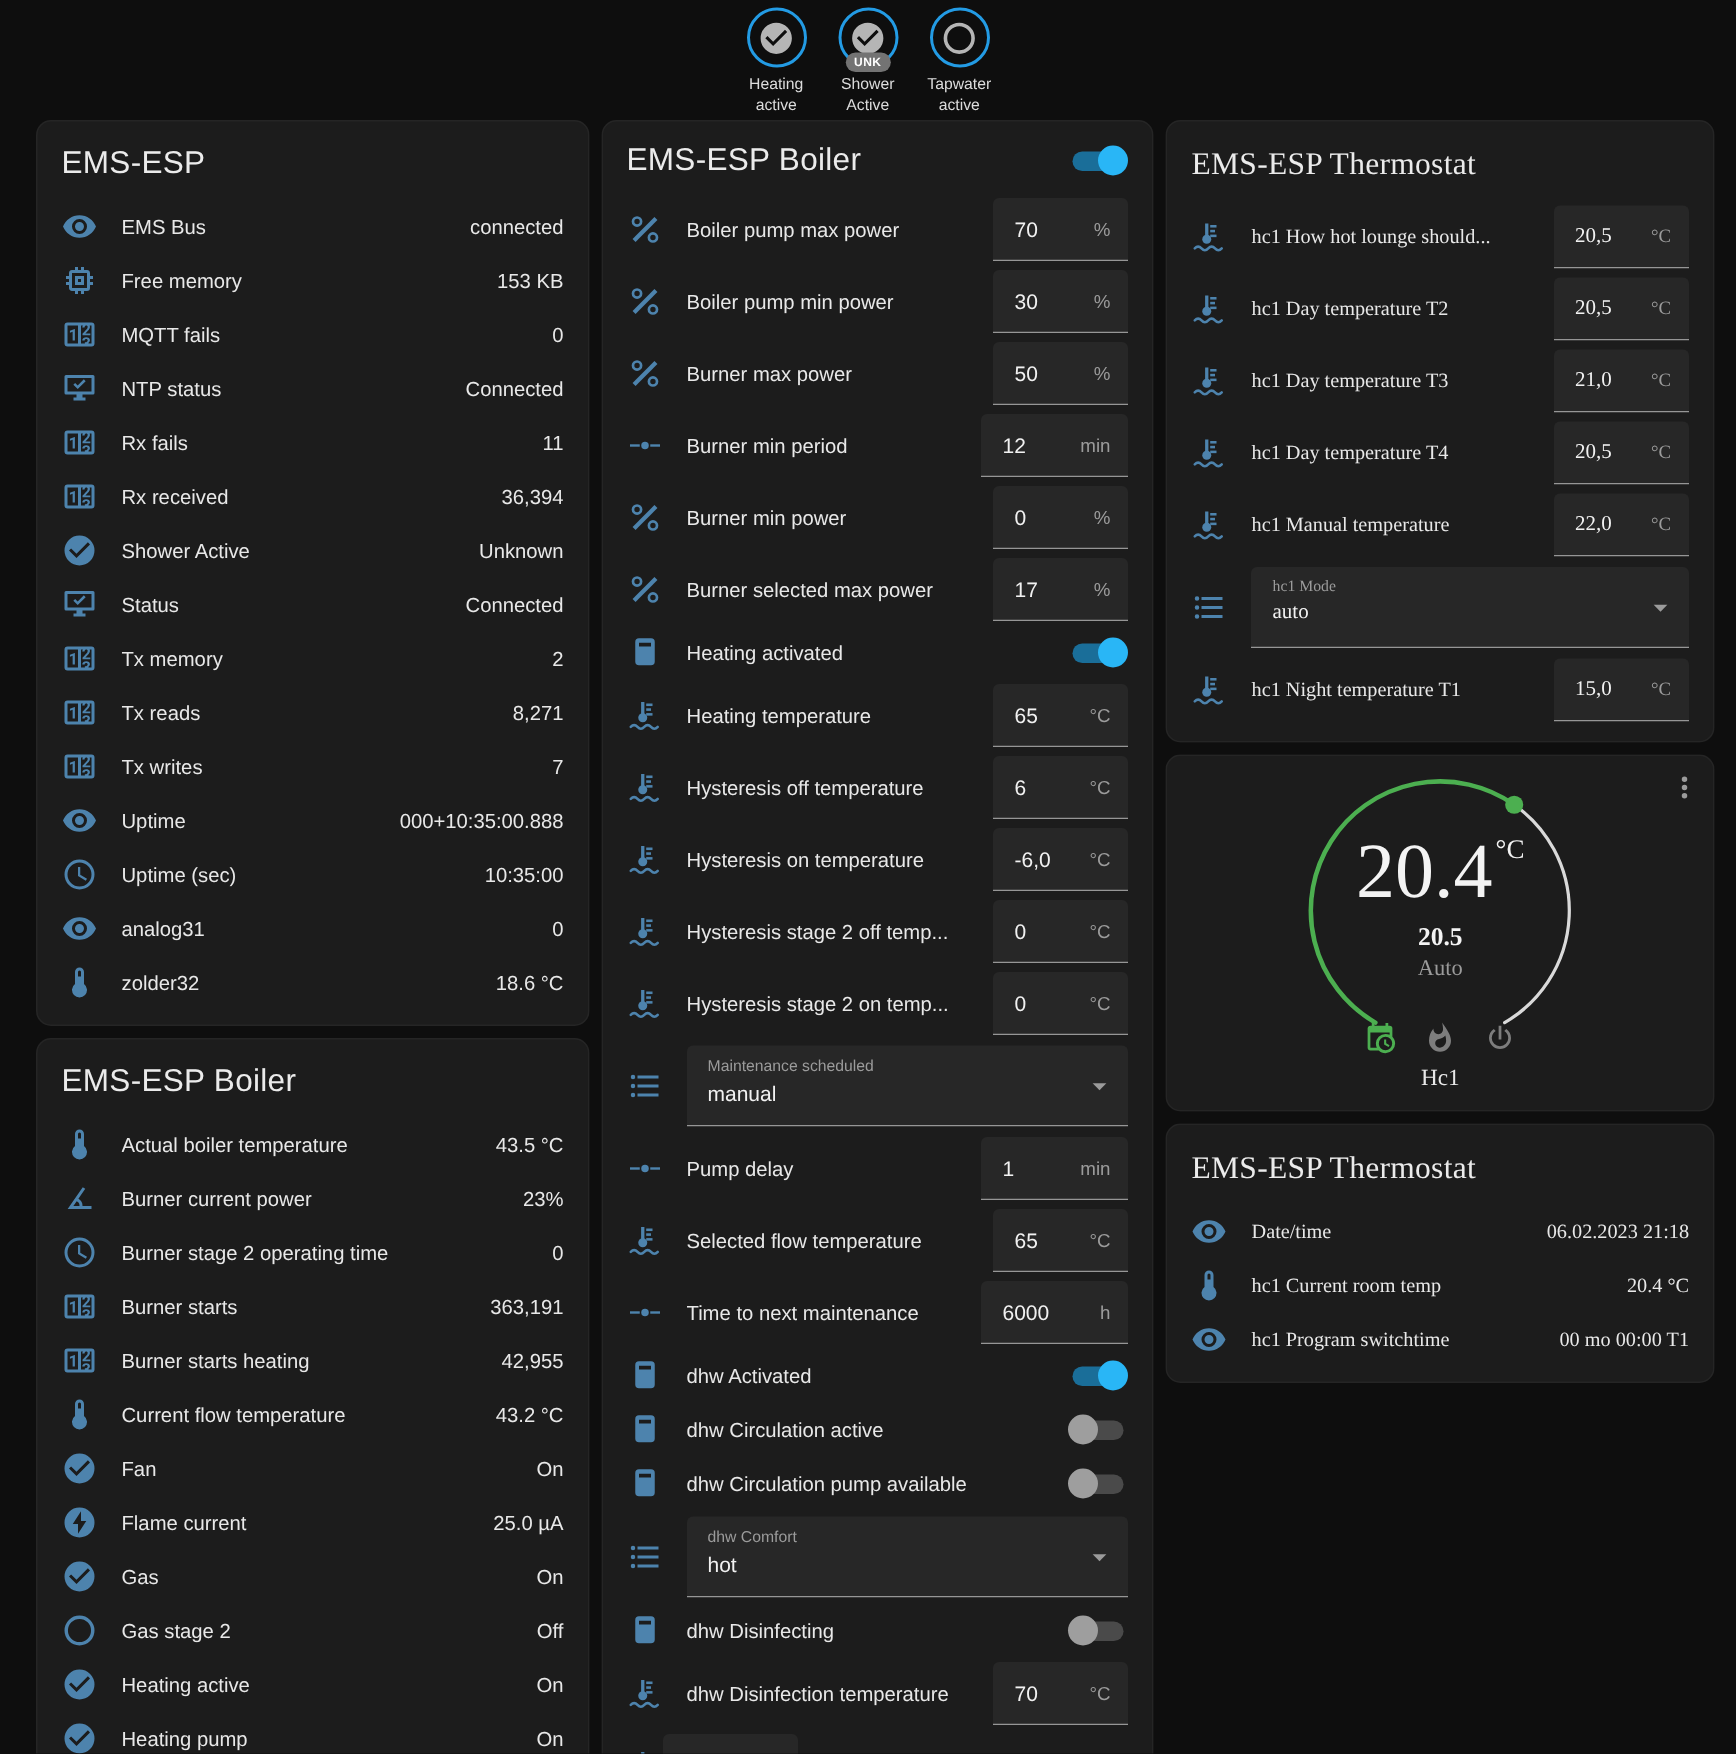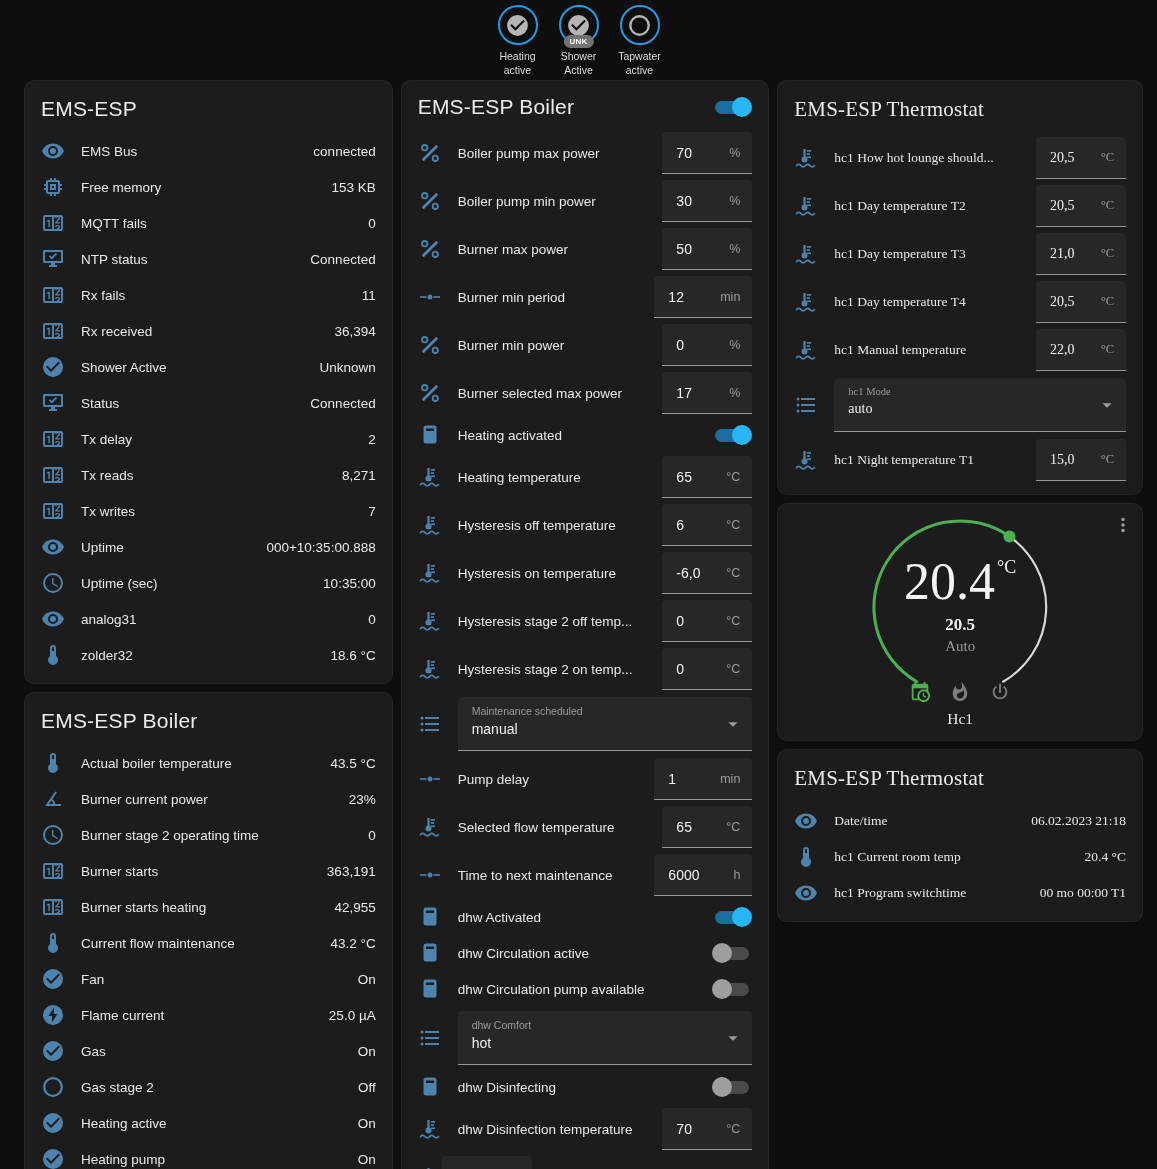--- a/index.html
+++ b/index.html
@@ -206,21 +206,21 @@
               </span>
               <span class="slabel">Status</span>
               <span class="svalue">Connected</span>
             </div>
             <div class="srow">
               <span class="icon ">
                 <svg viewBox="0 0 24 24">
                   <path d="M4,4H20A2,2 0 0,1 22,6V18A2,2 0 0,1 20,20H4A2,2 0 0,1 2,18V6A2,2 0 0,1 4,4M4,6V18H11V6H4M20,18V6H18.76C19,6.54 18.95,7.07 18.95,7.13C18.88,7.8 18.41,8.5 18.24,8.75L15.91,11.3L19.23,11.28L19.24,12.5L14.04,12.47L14,11.47C14,11.47 17.05,8.24 17.2,7.95C17.34,7.67 17.91,6 16.5,6C15.27,6.05 15.41,7.3 15.41,7.3L13.87,7.31C13.87,7.31 13.88,6.65 14.25,6H13V18H15.58L15.57,17.14L16.54,17.13C16.54,17.13 17.45,16.97 17.46,16.08C17.5,15.08 16.65,15.08 16.5,15.08C16.37,15.08 15.43,15.13 15.43,15.95H13.91C13.91,15.95 13.95,13.89 16.5,13.89C19.1,13.89 18.96,15.91 18.96,15.91C18.96,15.91 18.9,17.16 17.98,17.5L18.04,18H20M8.92,16H7.42V10.2L5.62,10.76V9.53L8.76,8.41H8.92V16Z"></path>
                 </svg>
               </span>
-              <span class="slabel">Tx delay</span>
+              <span class="slabel">Tx memory</span>
               <span class="svalue">2</span>
             </div>
             <div class="srow">
               <span class="icon ">
                 <svg viewBox="0 0 24 24">
                   <path d="M4,4H20A2,2 0 0,1 22,6V18A2,2 0 0,1 20,20H4A2,2 0 0,1 2,18V6A2,2 0 0,1 4,4M4,6V18H11V6H4M20,18V6H18.76C19,6.54 18.95,7.07 18.95,7.13C18.88,7.8 18.41,8.5 18.24,8.75L15.91,11.3L19.23,11.28L19.24,12.5L14.04,12.47L14,11.47C14,11.47 17.05,8.24 17.2,7.95C17.34,7.67 17.91,6 16.5,6C15.27,6.05 15.41,7.3 15.41,7.3L13.87,7.31C13.87,7.31 13.88,6.65 14.25,6H13V18H15.58L15.57,17.14L16.54,17.13C16.54,17.13 17.45,16.97 17.46,16.08C17.5,15.08 16.65,15.08 16.5,15.08C16.37,15.08 15.43,15.13 15.43,15.95H13.91C13.91,15.95 13.95,13.89 16.5,13.89C19.1,13.89 18.96,15.91 18.96,15.91C18.96,15.91 18.9,17.16 17.98,17.5L18.04,18H20M8.92,16H7.42V10.2L5.62,10.76V9.53L8.76,8.41H8.92V16Z"></path>
                 </svg>
               </span>
               <span class="slabel">Tx reads</span>
               <span class="svalue">8,271</span>
@@ -321,21 +321,21 @@
               </span>
               <span class="slabel">Burner starts heating</span>
               <span class="svalue">42,955</span>
             </div>
             <div class="srow">
               <span class="icon ">
                 <svg viewBox="0 0 24 24">
                   <path fill-rule="evenodd" d="M15,13V5A3,3 0 0,0 9,5V13A5,5 0 1,0 15,13ZM12,4A1,1 0 0,1 13,5V8H11V5A1,1 0 0,1 12,4Z"></path>
                 </svg>
               </span>
-              <span class="slabel">Current flow maintenance</span>
+              <span class="slabel">Current flow temperature</span>
               <span class="svalue">43.2 °C</span>
             </div>
             <div class="srow">
               <span class="icon ">
                 <svg viewBox="0 0 24 24">
                   <path fill-rule="evenodd" d="M12,2A10,10 0 0,1 22,12A10,10 0 0,1 12,22A10,10 0 0,1 2,12A10,10 0 0,1 12,2ZM10,17L19,8L17.59,6.58L10,14.17L6.41,10.59L5,12L10,17Z"></path>
                 </svg>
               </span>
               <span class="slabel">Fan</span>
               <span class="svalue">On</span>

